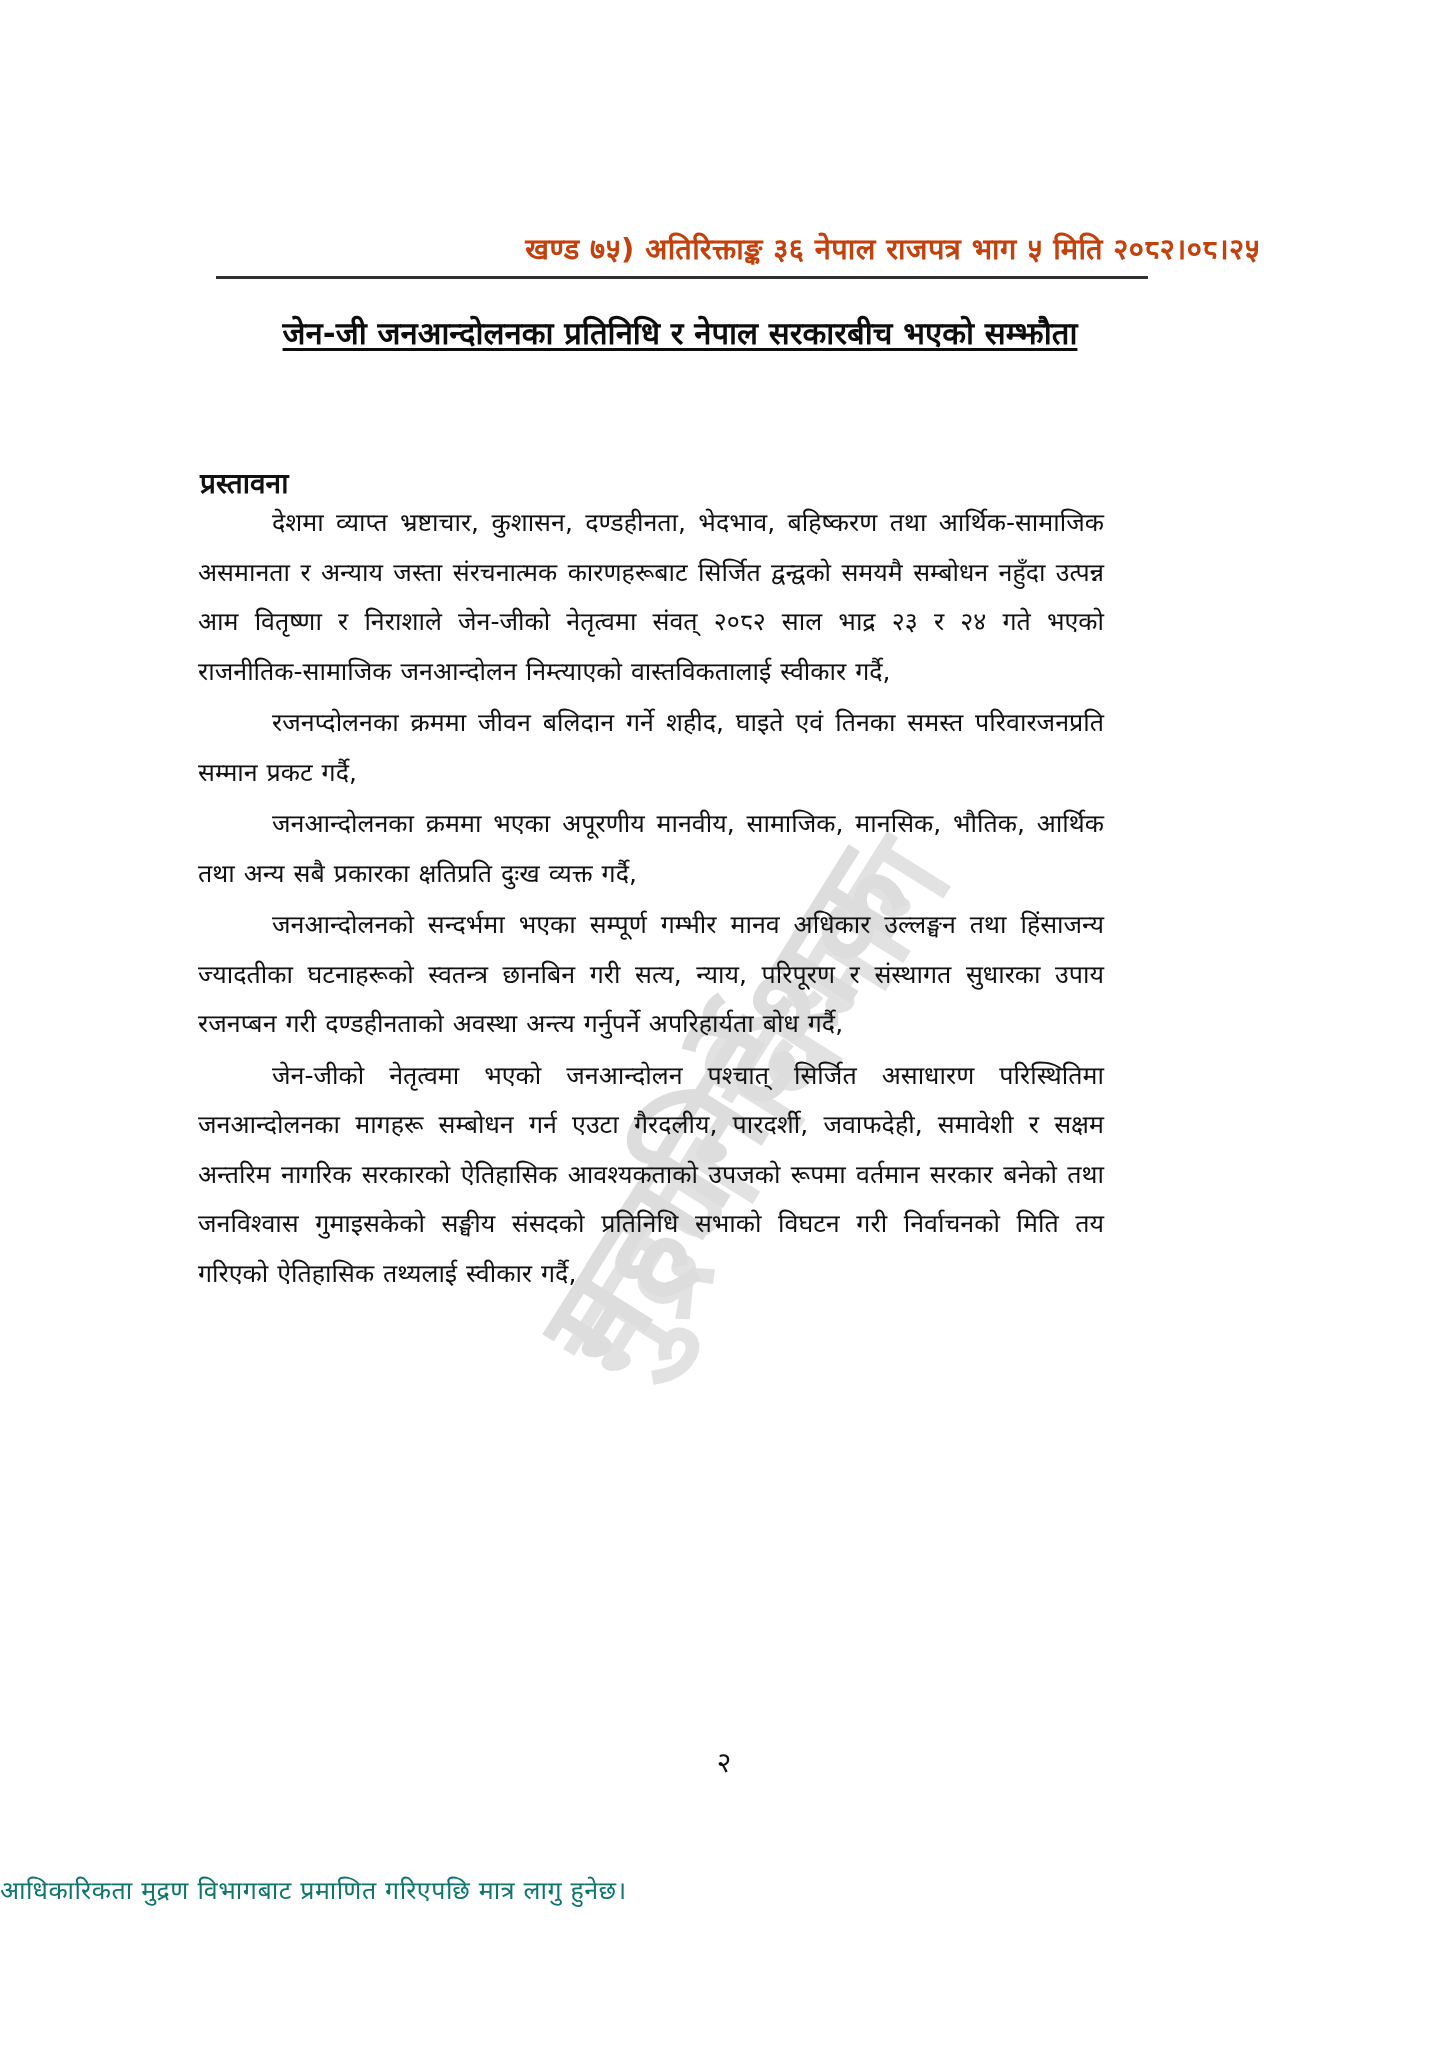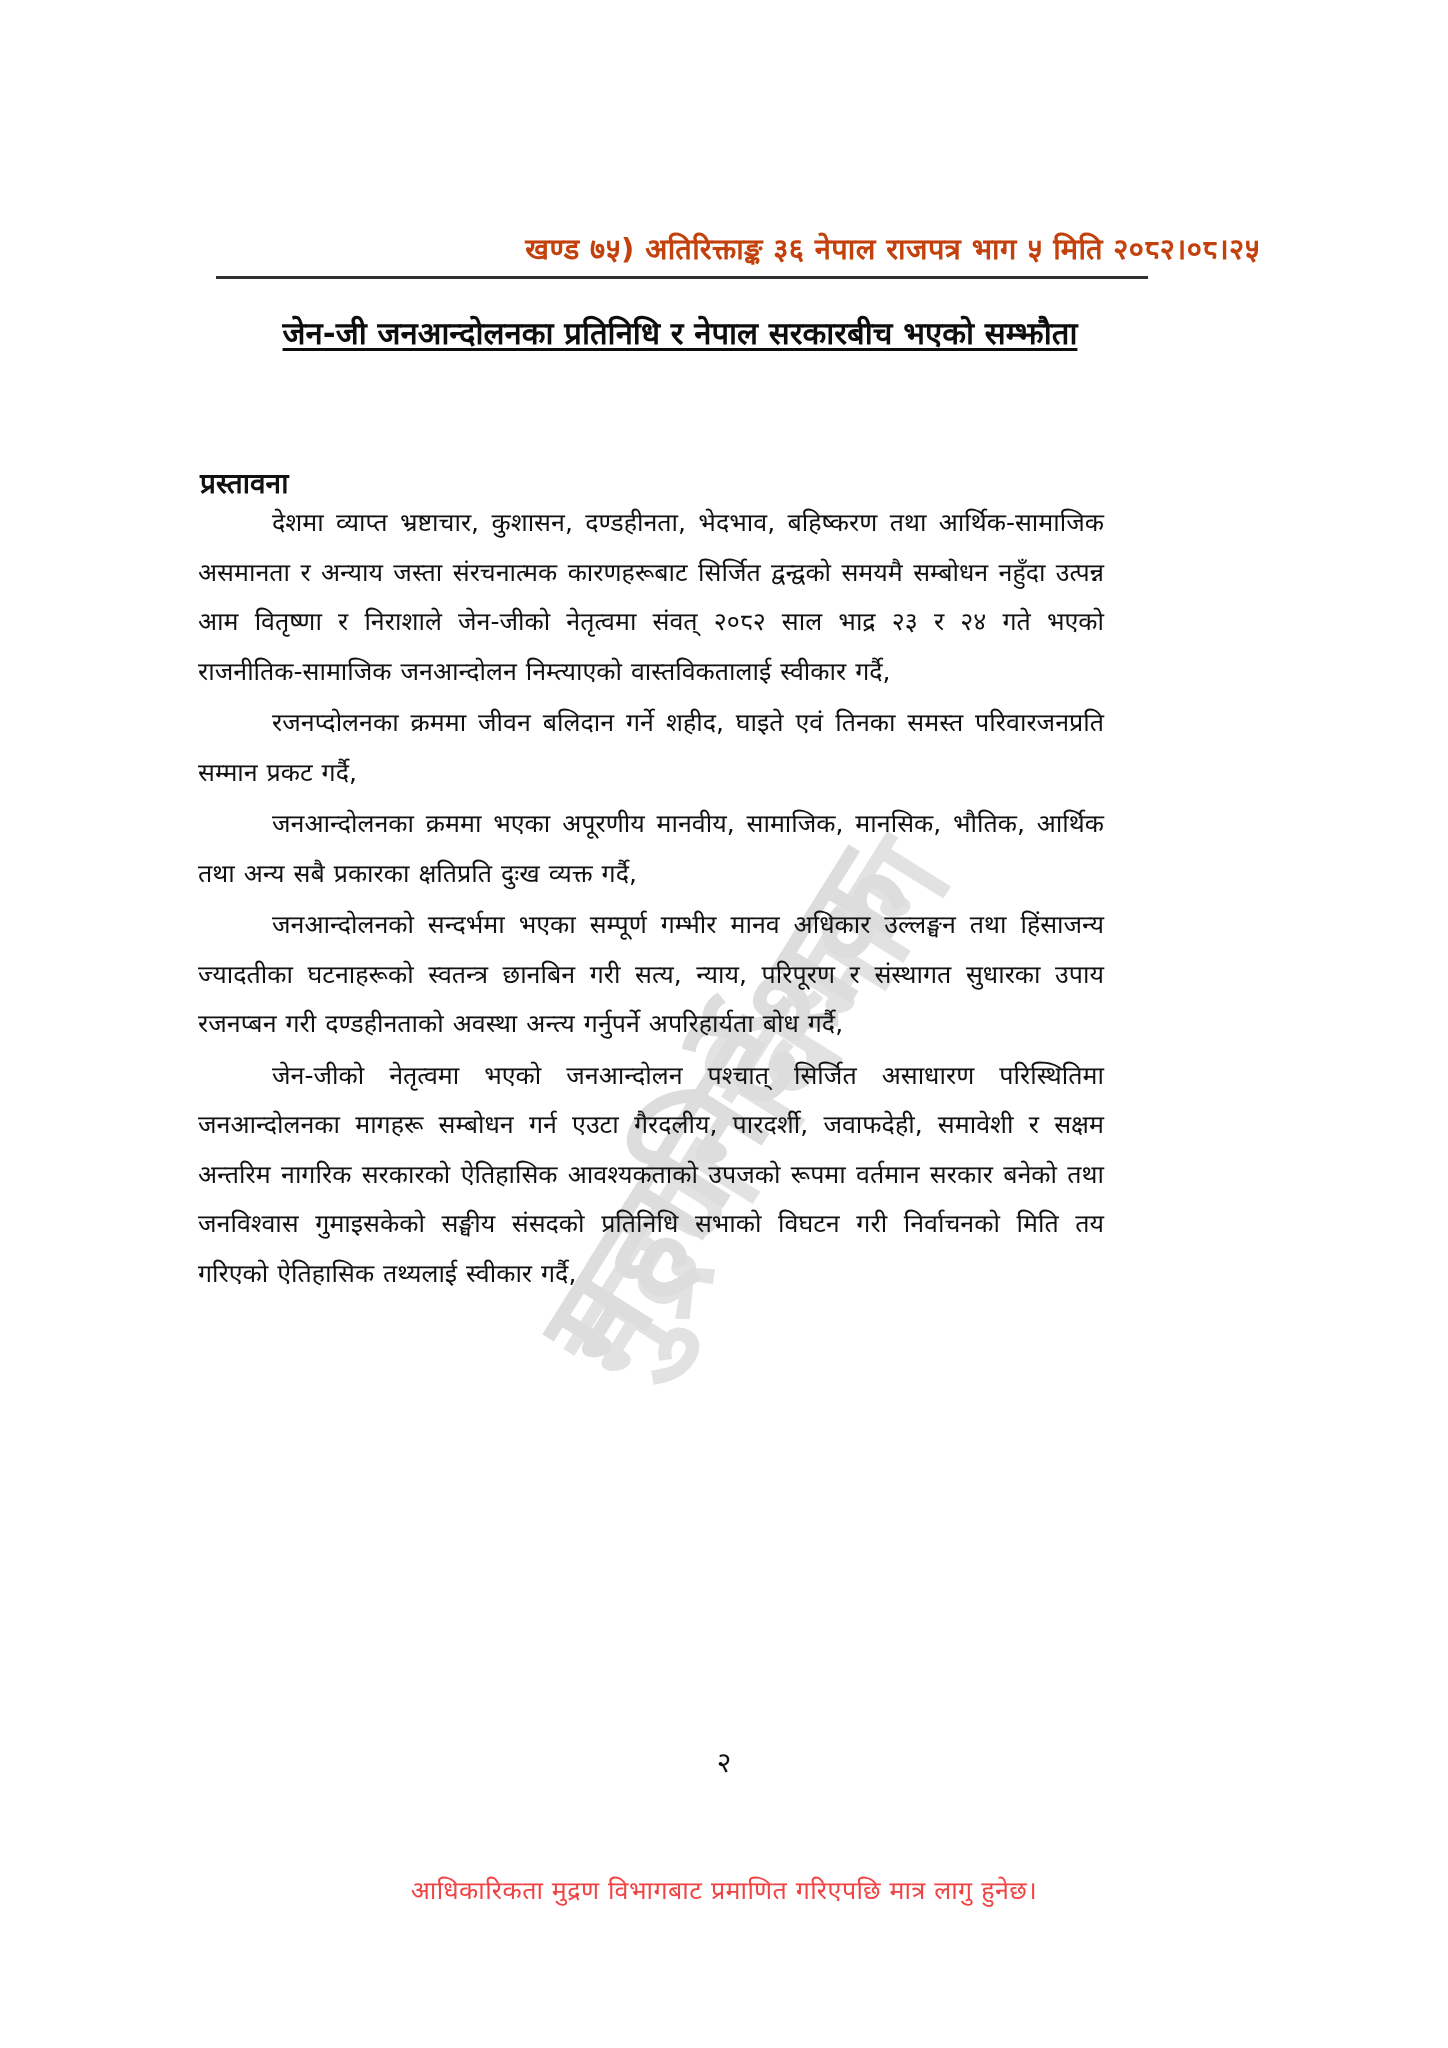--- a/index.html
+++ b/index.html
@@ -128,23 +128,23 @@
     text-align: center;
     font-size: 28px;
     color: #111111;
   }
 
   .footer-note {
     position: absolute;
     left: 0;
     right: 0;
     top: 1872px;
-    text-align: center;
+    text-align: left;
     font-size: 25px;
-    color: #ef4444;
+    color: #0f766e;
     letter-spacing: 0.5px;
   }
 </style>
 </head>
 <body>
 
 <div class="page">
 
   <div class="watermark-layer">
     <div class="watermark-text wm-1">महानिर्देशक</div>

